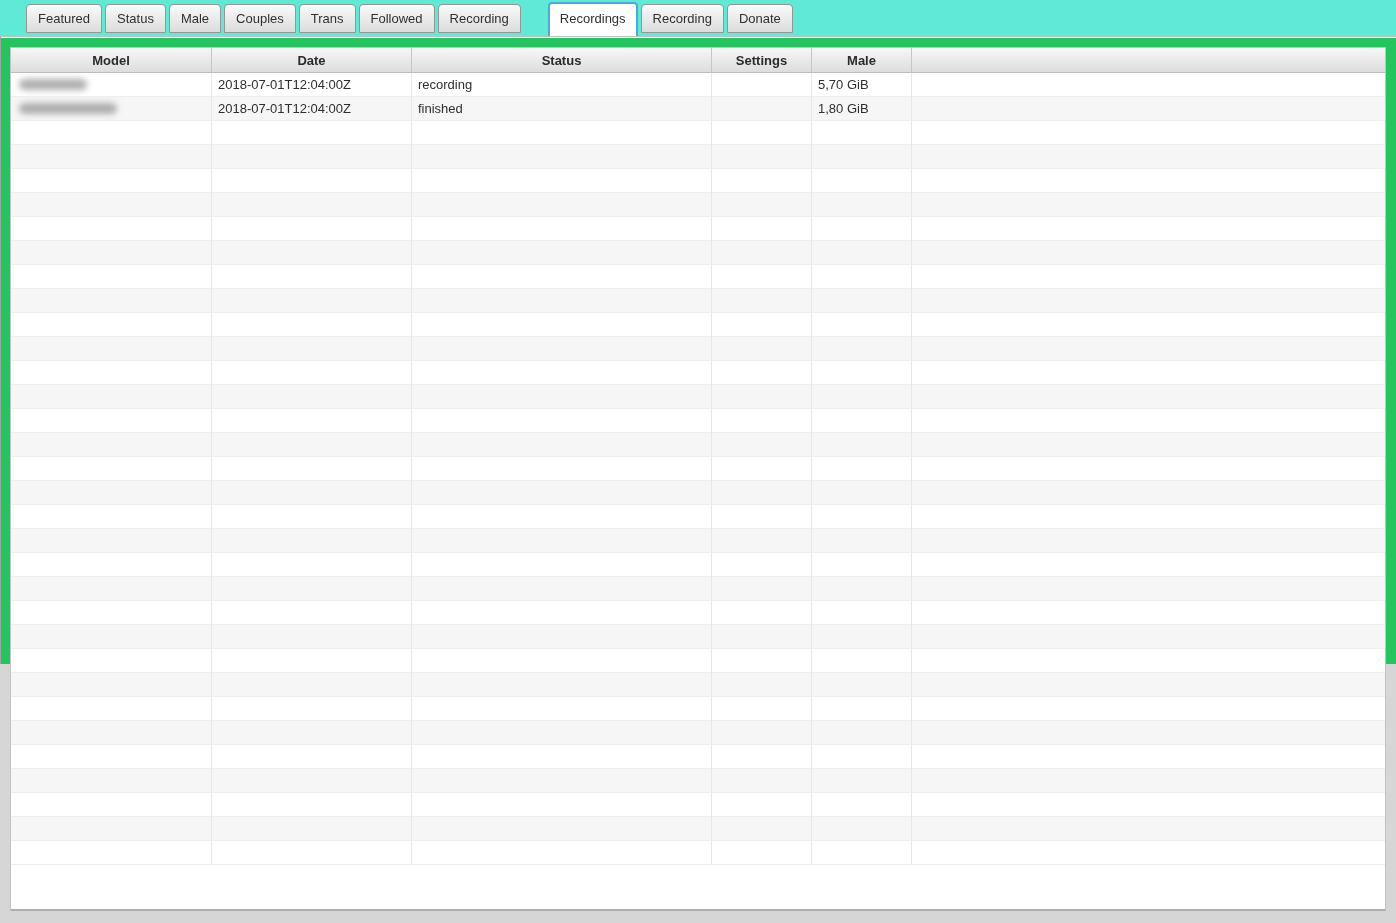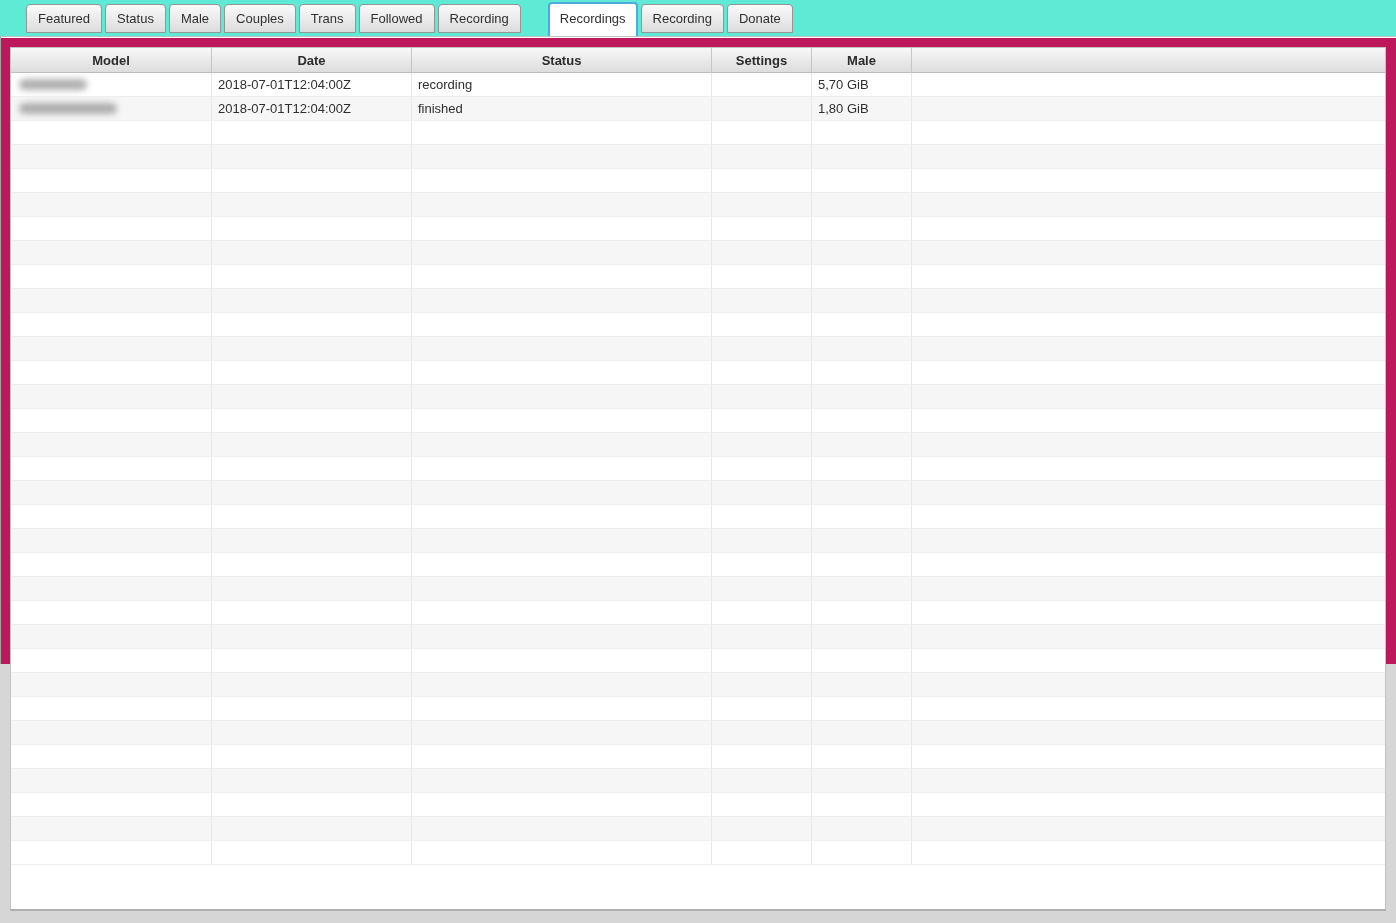--- a/index.html
+++ b/index.html
@@ -46,21 +46,21 @@
     border: 2px solid #4ea9dc;
     border-bottom: none;
     z-index: 2;
     margin-left: 24px;
   }
 
   
   .panel {
     box-sizing: border-box;
     height: 628px;
-    background: #be185d;
+    background: #22c55e;
     border-top: 1px solid #c0c0c0;
     border-left: 1px solid #a3a3a3;
     box-shadow: inset 0 1px 0 #fbfbfb;
     padding: 10px 10px 12px 9px;
   }
 
   
   .tablewrap {
     box-sizing: border-box;
     height: 864px;

